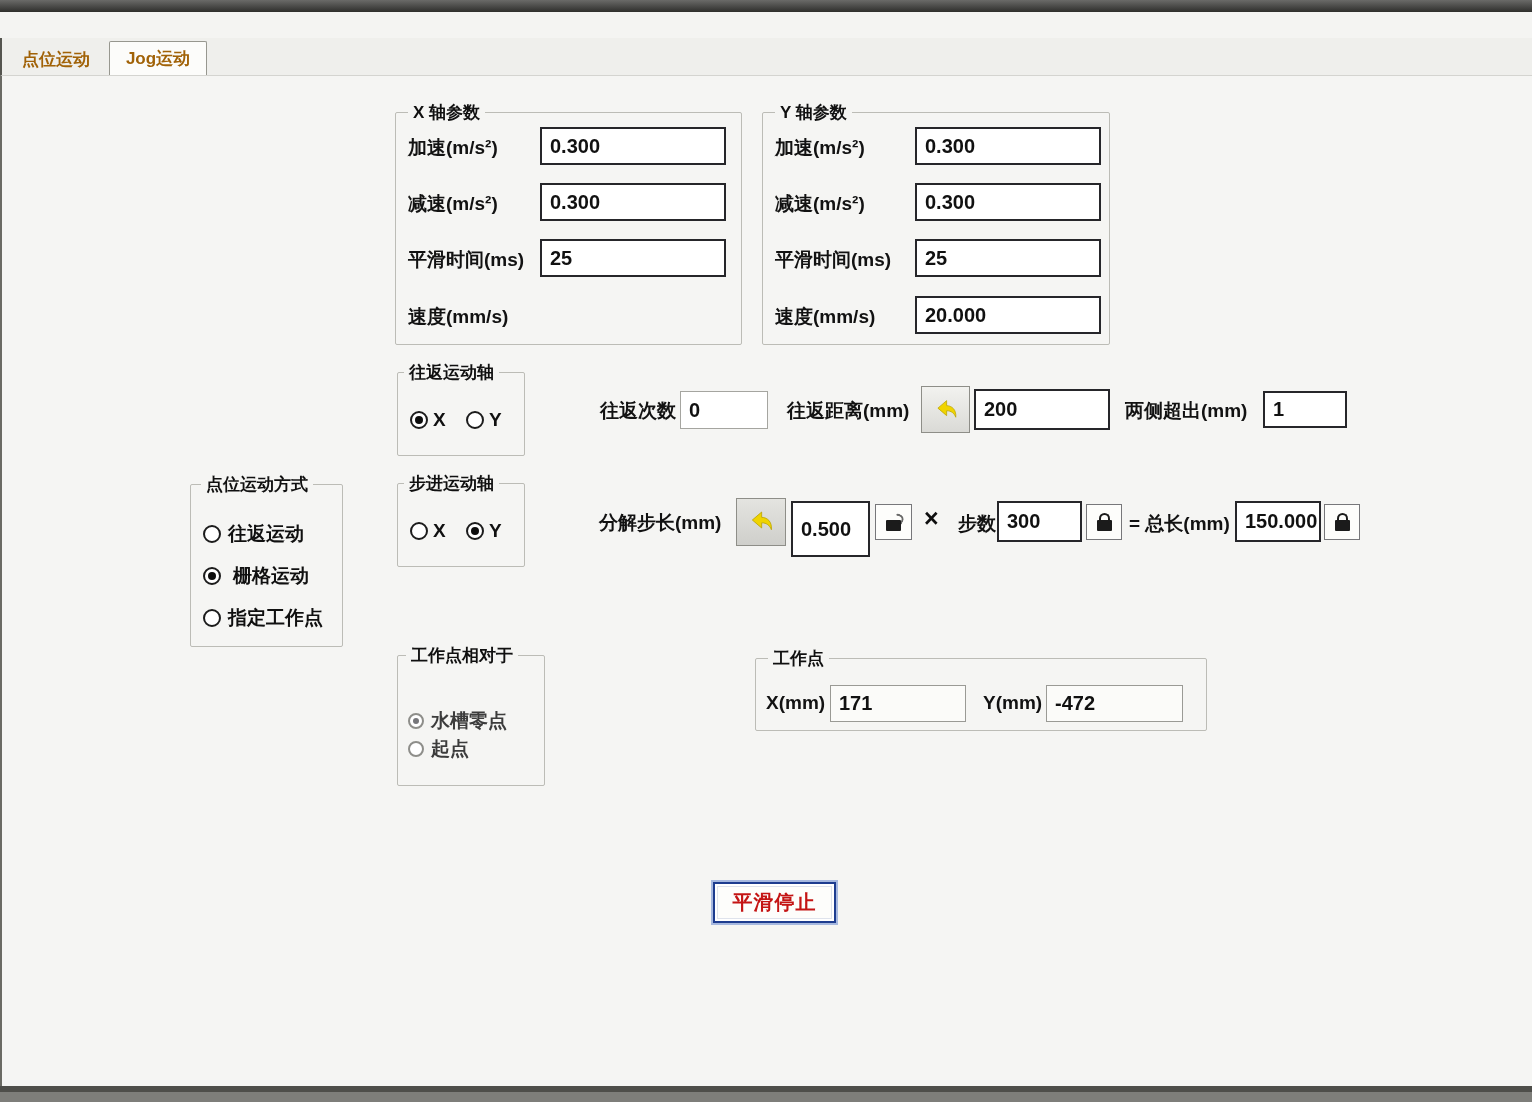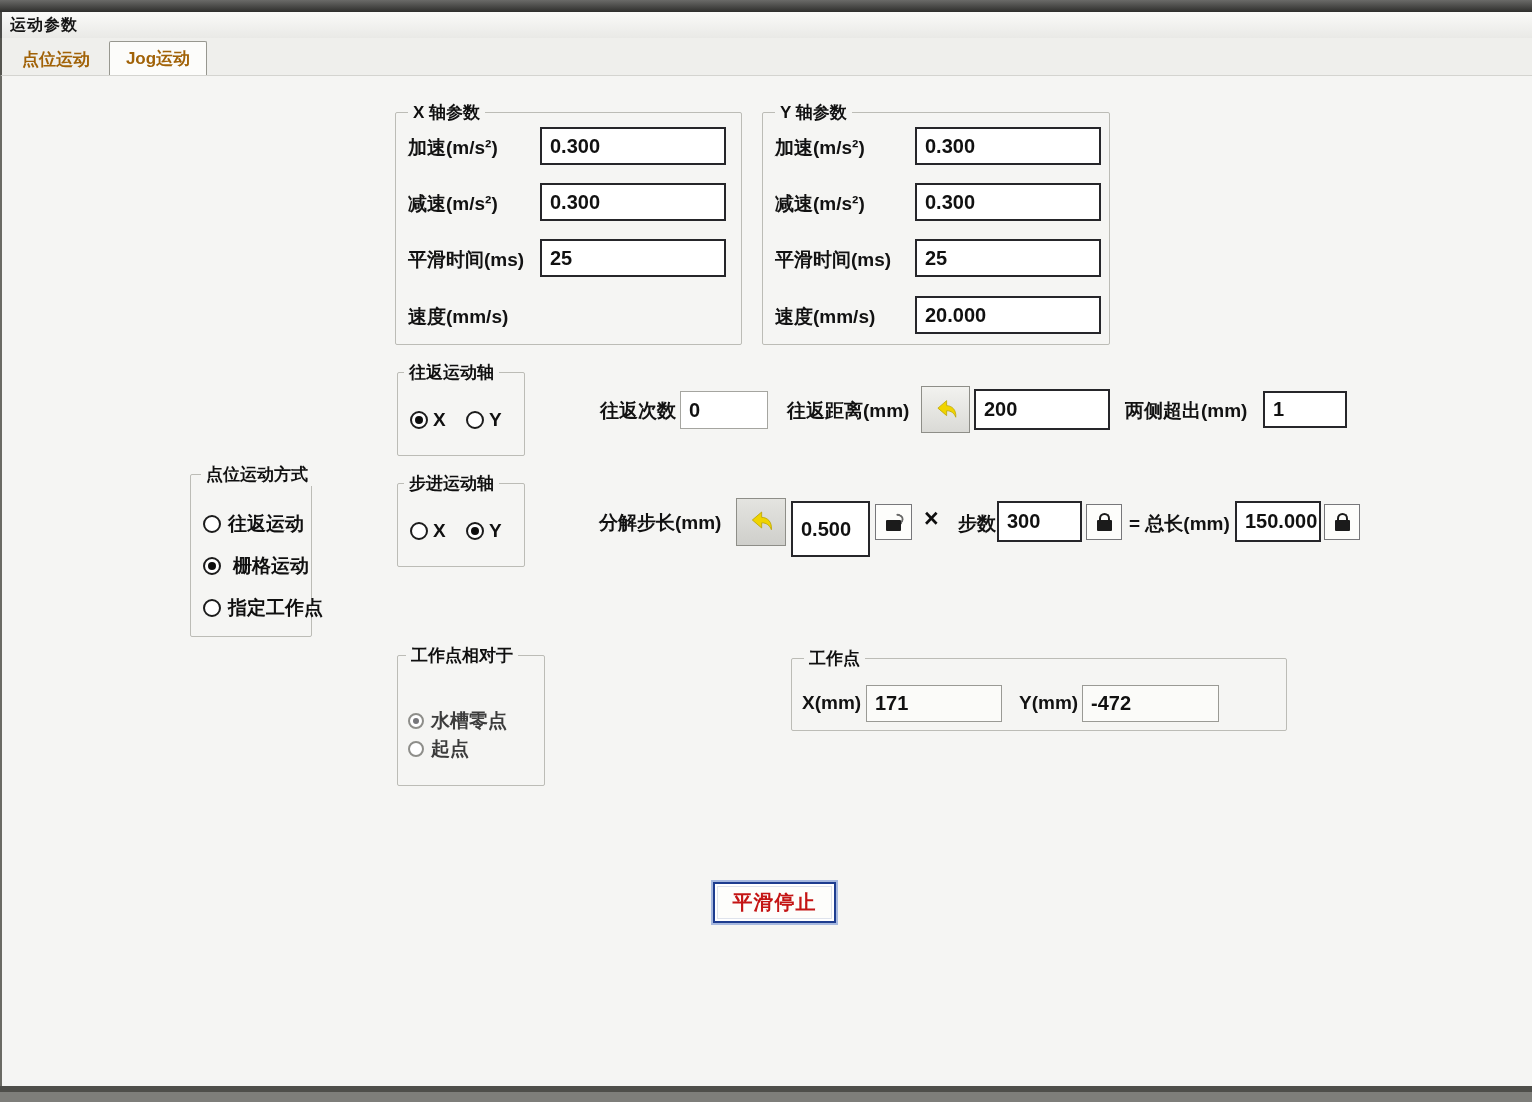--- a/index.html
+++ b/index.html
@@ -113,23 +113,20 @@
 
   svg{display:block;}
 </style>
 </head>
 <body>
 
 <div class="screen">
 
   <div class="bg-menubar"></div>
 
-  <div class="titlebar">
-    <span class="wtitle">运动参数</span>
-  </div>
 
   <div class="tabstrip">
     <div class="tab tab-plain">点位运动</div>
     <div class="tab tab-box checked">Jog运动</div>
   </div>
 
   <div class="panel">
 
     <div class="group" style="left:393px;top:36px;width:347px;height:233px;">
       <span class="gtitle">X 轴参数</span>
@@ -173,21 +170,21 @@
       <span>
         <svg width="30" height="30" viewBox="0 0 24 24">
           <path d="M12.5 4.5 L5.5 10.5 L12.5 16.5 L12.5 12.6 C16.2 12.6 18.6 14.6 19.8 17.8 C20.4 11.6 16.6 8.6 12.5 8.5 Z" fill="#f0d400" stroke="#b9a300" stroke-width="0.6"></path>
         </svg>
       </span>
     </div>
     <input class="tbox" style="left: 972px; top: 313px; width: 136px; height: 41px;" value="200">
     <span class="flabel" style="left:1123px;top:322px;">两侧超出(mm)</span>
     <input class="tbox" style="left: 1261px; top: 315px; width: 84px; height: 37px;" value="1">
 
-    <div class="group" style="left:188px;top:398px;width:122px;height:163px;">
+    <div class="group" style="left:188px;top:408px;width:153px;height:163px;">
       <span class="gtitle" style="left:10px;">点位运动方式</span>
       <div class="opt" style="left:12px;top:36px;">
         <span class="radio"></span>
         <span class="olabel">往返运动</span>
       </div>
       <div class="opt" style="left:12px;top:78px;gap:12px;">
         <span class="radio checked"></span>
         <span class="olabel">栅格运动</span>
       </div>
       <div class="opt" style="left:12px;top:120px;">
@@ -237,21 +234,21 @@
       <div class="opt disabled" style="left:10px;top:52px;justify-content:center;">
         <span class="radio checked"></span>
         <span class="olabel">水槽零点</span>
       </div>
       <div class="opt disabled" style="left:10px;top:80px;">
         <span class="radio"></span>
         <span class="olabel">起点</span>
       </div>
     </div>
 
-    <div class="group" style="left:753px;top:582px;width:496px;height:73px;margin-left:36px;">
+    <div class="group" style="left:753px;top:582px;width:452px;height:73px;">
       <span class="gtitle">工作点</span>
       <span class="flabel" style="left:10px;top:33px;">X(mm)</span>
       <input class="tbox gray" style="left: 74px; top: 26px; width: 136px; height: 37px;" value="171">
       <span class="flabel" style="left:227px;top:33px;">Y(mm)</span>
       <input class="tbox gray" style="left: 290px; top: 26px; width: 137px; height: 37px;" value="-472">
     </div>
 
     <div class="stopbtn">
       <span>平滑停止</span>
     </div>

